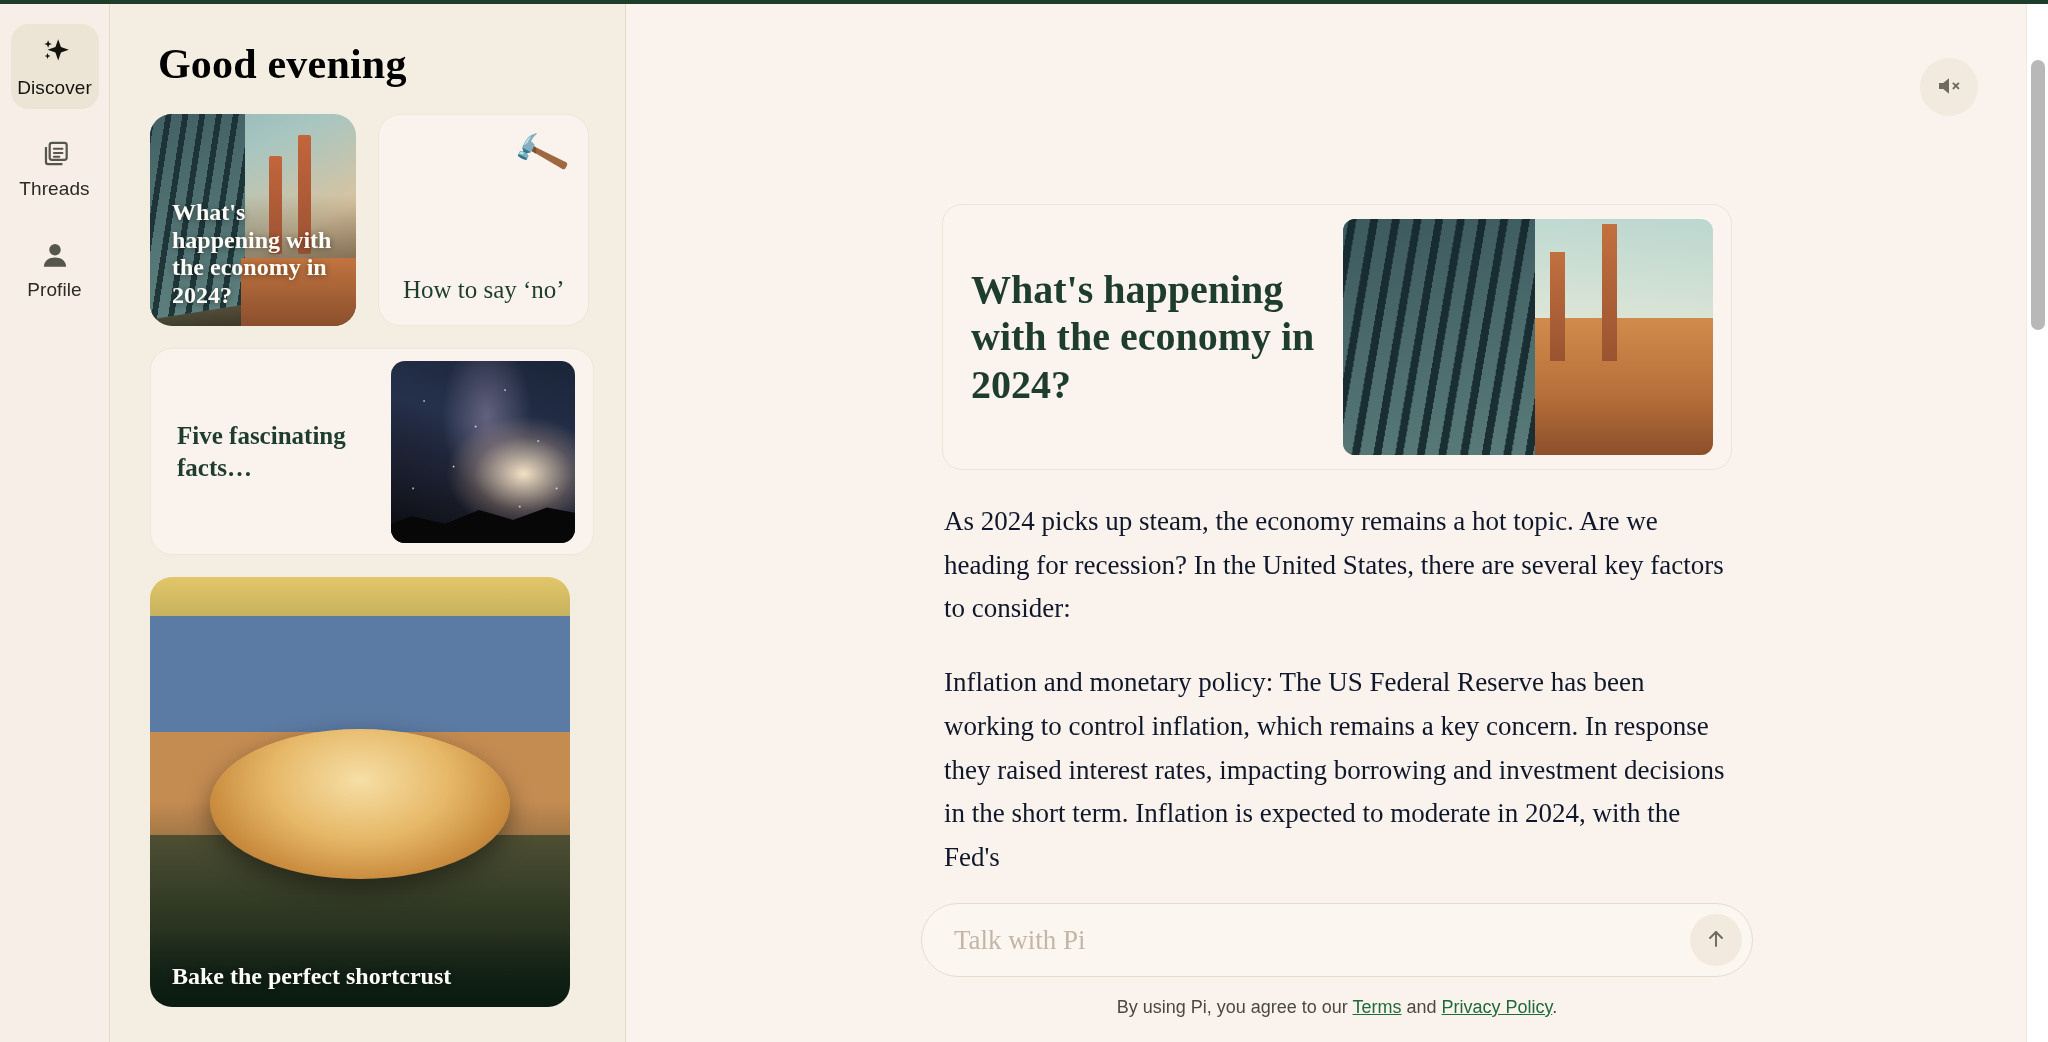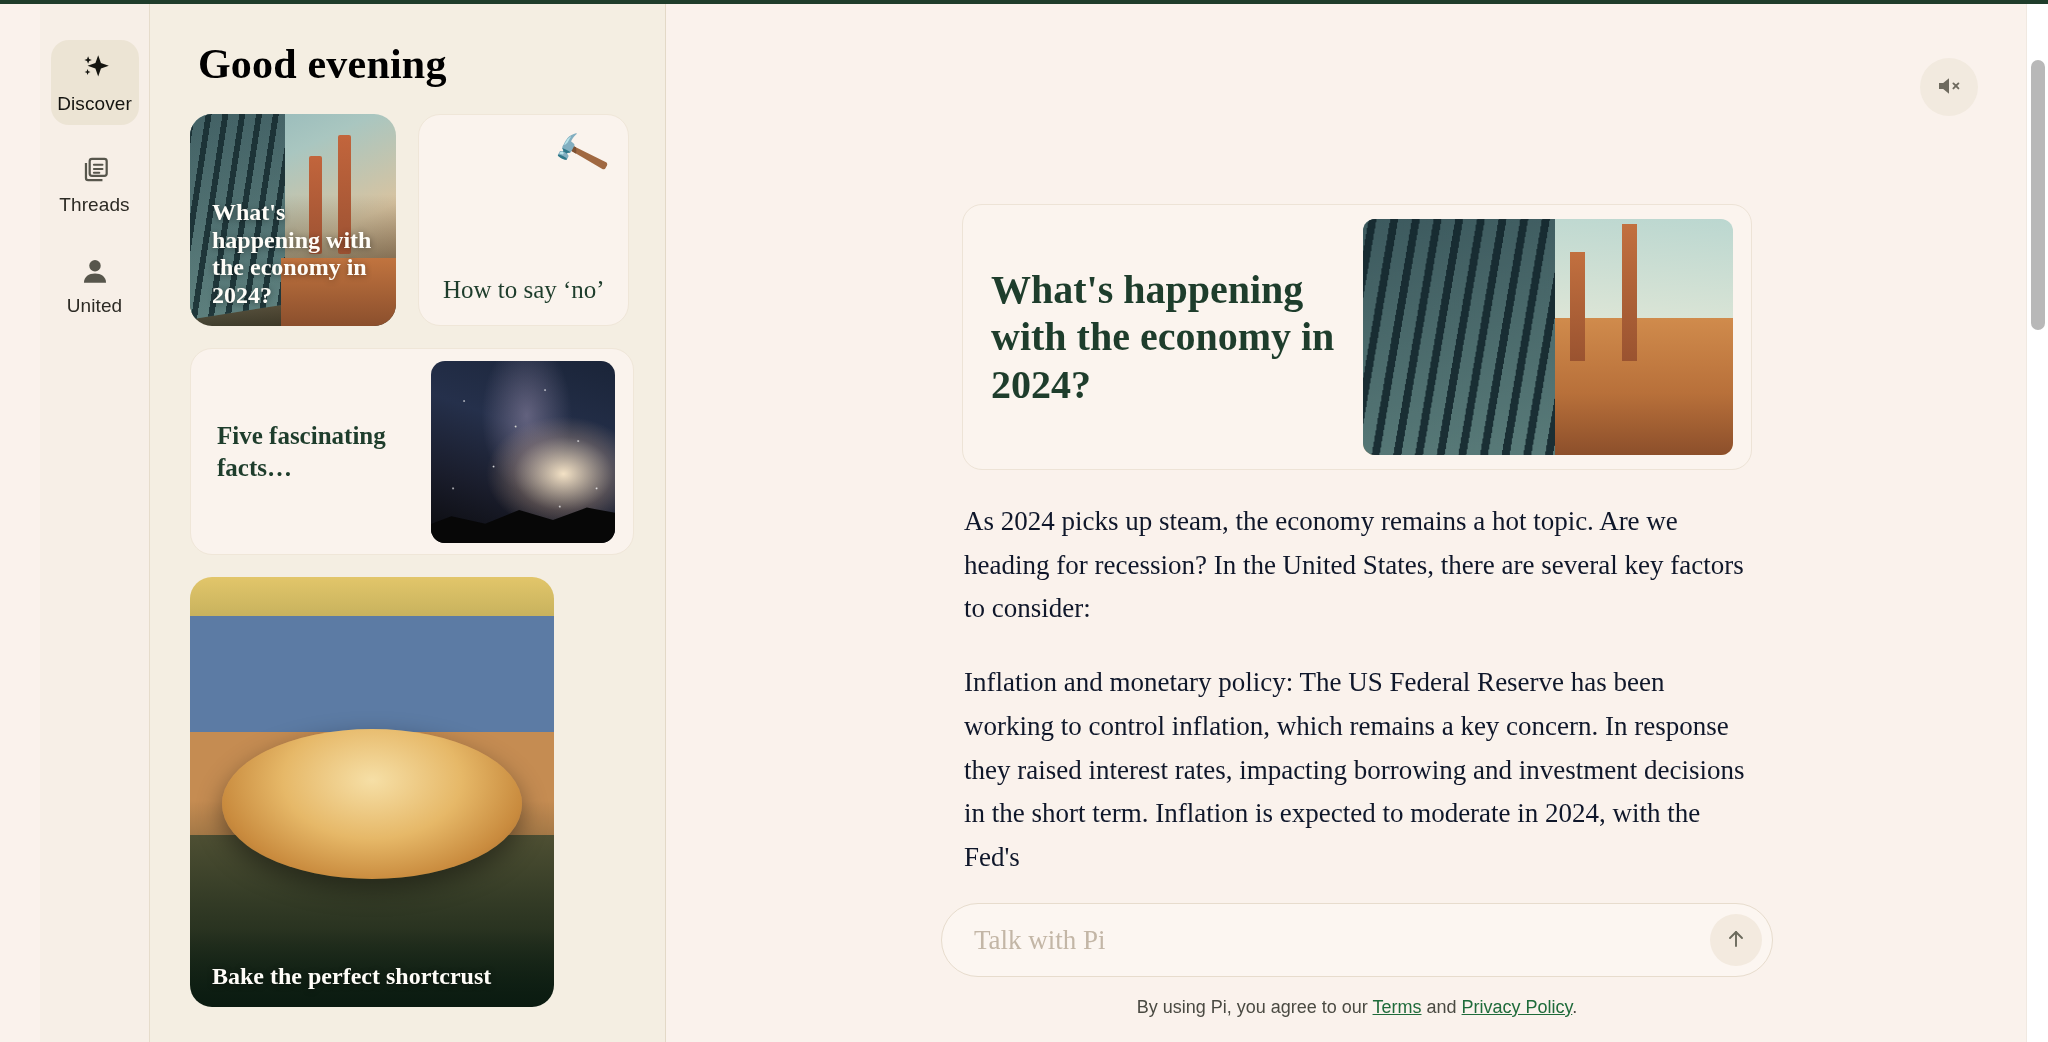--- a/index.html
+++ b/index.html
@@ -16,27 +16,26 @@
     display: flex;
     background: #FAF2EC;
     border-top: 4px solid #1F3D2B;
   }
 
   
   .rail {
     width: 110px;
     flex: 0 0 110px;
     background: #F7EFE7;
-    padding-top: 36px;
+    padding-top: 20px;
     display: flex;
     flex-direction: column;
     align-items: center;
     gap: 16px;
     border-right: 1px solid #E6DCCB;
-    margin-left: 40px;
   }
   .rail-item {
     width: 88px;
     border-radius: 18px;
     padding: 12px 2px 10px;
     display: flex;
     flex-direction: column;
     align-items: center;
     gap: 7px;
     cursor: pointer;
@@ -171,21 +170,21 @@
       radial-gradient(1.5px 1.5px at 62% 16%, #fff, transparent),
       radial-gradient(1.5px 1.5px at 80% 44%, #fff, transparent),
       radial-gradient(1.5px 1.5px at 46% 36%, #ffe, transparent),
       radial-gradient(1.5px 1.5px at 90% 70%, #fff, transparent),
       radial-gradient(1.5px 1.5px at 12% 70%, #fff, transparent),
       radial-gradient(1.5px 1.5px at 70% 80%, #fff, transparent);
     opacity:.85;
   }
 
   .card-pie {
-    width: 364px; height: 430px;
+    width: 420px; height: 430px;
     position: relative;
     background:
       linear-gradient(180deg, rgba(0,0,0,0) 52%, rgba(16,32,20,.55) 76%, rgba(10,26,16,.95) 100%),
       linear-gradient(180deg, #E2C66A 0%, #C8B25E 9%, #5C7BA4 9% 36%, #C58C52 36% 60%, #5C5A3A 60% 82%, #12281A 100%);
     overflow: hidden;
   }
   .pie-dish {
     position:absolute; left:50%; top:50%; transform:translate(-50%,-42%);
     width: 300px; height: 150px; border-radius: 50%;
     background: radial-gradient(ellipse at 50% 34%, #F6DFA6 0%, #E6B868 42%, #C98B3E 72%, #8E5A27 100%);
@@ -360,21 +359,21 @@
       <span class="rail-label">Threads</span>
     </div>
 
     <div class="rail-item">
       <span class="rail-ico">
         <svg viewBox="0 0 32 32" width="34" height="34" fill="#57564C">
           <circle cx="16" cy="11" r="5.4"></circle>
           <path d="M5.6 27 c0-5.6 4.7-8.6 10.4-8.6 S26.4 21.4 26.4 27 Z"></path>
         </svg>
       </span>
-      <span class="rail-label">United</span>
+      <span class="rail-label">Profile</span>
     </div>
   </nav>
 
   <section class="discover">
     <h1 class="greeting">Good evening</h1>
 
     <div class="grid-top">
 
       <div class="card card-photo-sm">
         <div class="glass"></div>

